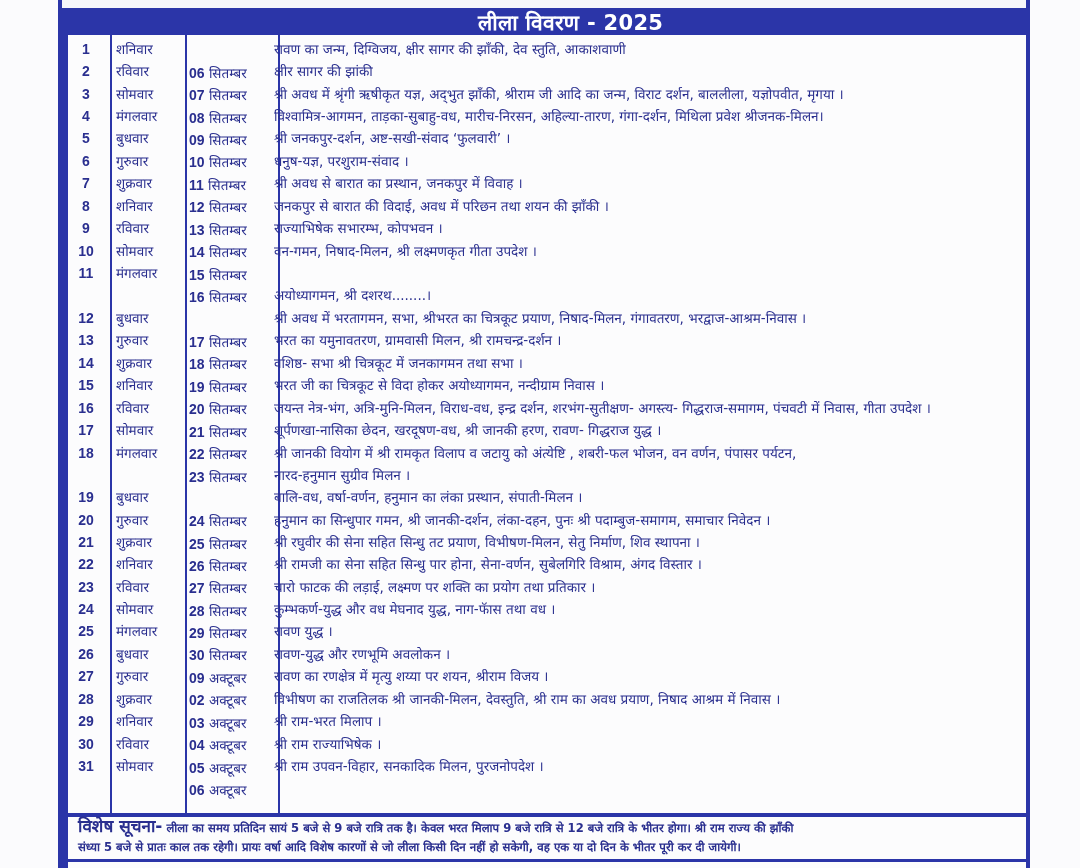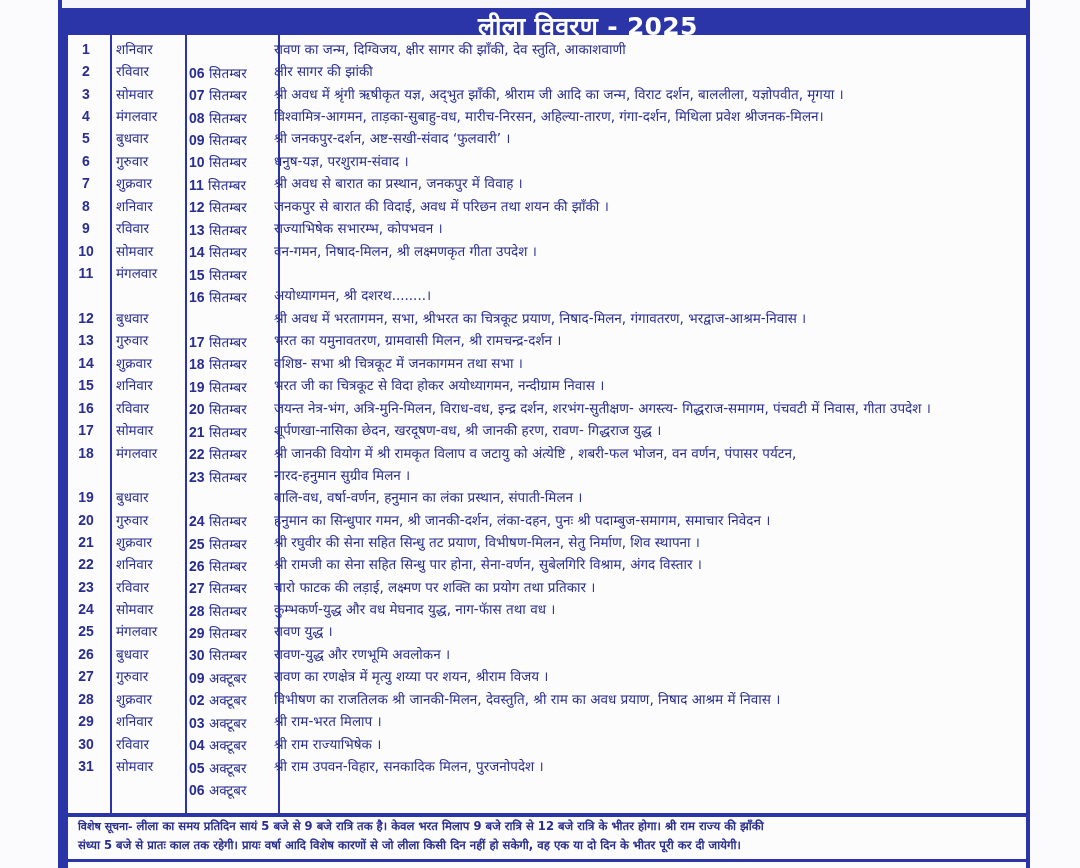--- a/index.html
+++ b/index.html
@@ -12,37 +12,37 @@
     background:#2b35a8;
   }
   .topstrip {
     position:absolute; left:62px; top:0; width:964px; height:8px; background:#f6f6fa;
   }
   .header {
     position:absolute; left:58px; top:8px; width:972px; height:27px;
     display:flex; align-items:center; color:#ffffff;
   }
   .hcell { position:absolute; top:2px; font-size:17px; font-weight:bold;margin-top:36px; }
-  .title { position:absolute; left:420px; top:0px; font-size:25px; font-weight:bold; letter-spacing:0.3px; }
+  .title { position:absolute; left:420px; top:0px; font-size:21px; font-weight:bold; letter-spacing:0.3px; }
   .table {
     position:absolute; left:68px; top:35px; width:958px; height:778px; background:#fcfcfd;
   }
   .vline { position:absolute; top:0; width:2px; height:778px; background:#2b35a8; }
   .row { position:absolute; left:0; width:958px; font-size:13.5px; line-height:22px; }
   .num { position:absolute; left:0; width:36px; text-align:center; font-family:"Liberation Sans", sans-serif; font-weight:bold; font-size:14px; }
   .day { position:absolute; left:48px; width:70px; }
   .date { position:absolute; left:121px; width:90px; white-space:nowrap;margin-top:24px; }
   .date .d { font-family:"Liberation Sans", sans-serif; font-weight:bold; font-size:14px; }
   .desc { position:absolute; left:206px; width:738px; }
   .bottomrule { position:absolute; left:68px; top:813px; width:958px; height:4px; background:#2b35a8; }
   .notice {
     position:absolute; left:68px; top:817px; width:958px; height:42px; background:#fcfcfd;
     font-size:11.6px; line-height:19px; padding:0 0 0 10px; box-sizing:border-box; font-weight:bold;
   }
-  .notice .lbl { font-size:11px;text-align:right; }
+  .notice .lbl { font-size:17px;text-align:right; }
   .noticerule { position:absolute; left:68px; top:859px; width:958px; height:3px; background:#2b35a8; }
   .bottomwhite { position:absolute; left:68px; top:862px; width:958px; height:6px; background:#fcfcfd; }
 </style>
 </head>
 <body>
 
 <div class="frame"></div>
 <div class="topstrip"></div>
 
 <div class="header">

